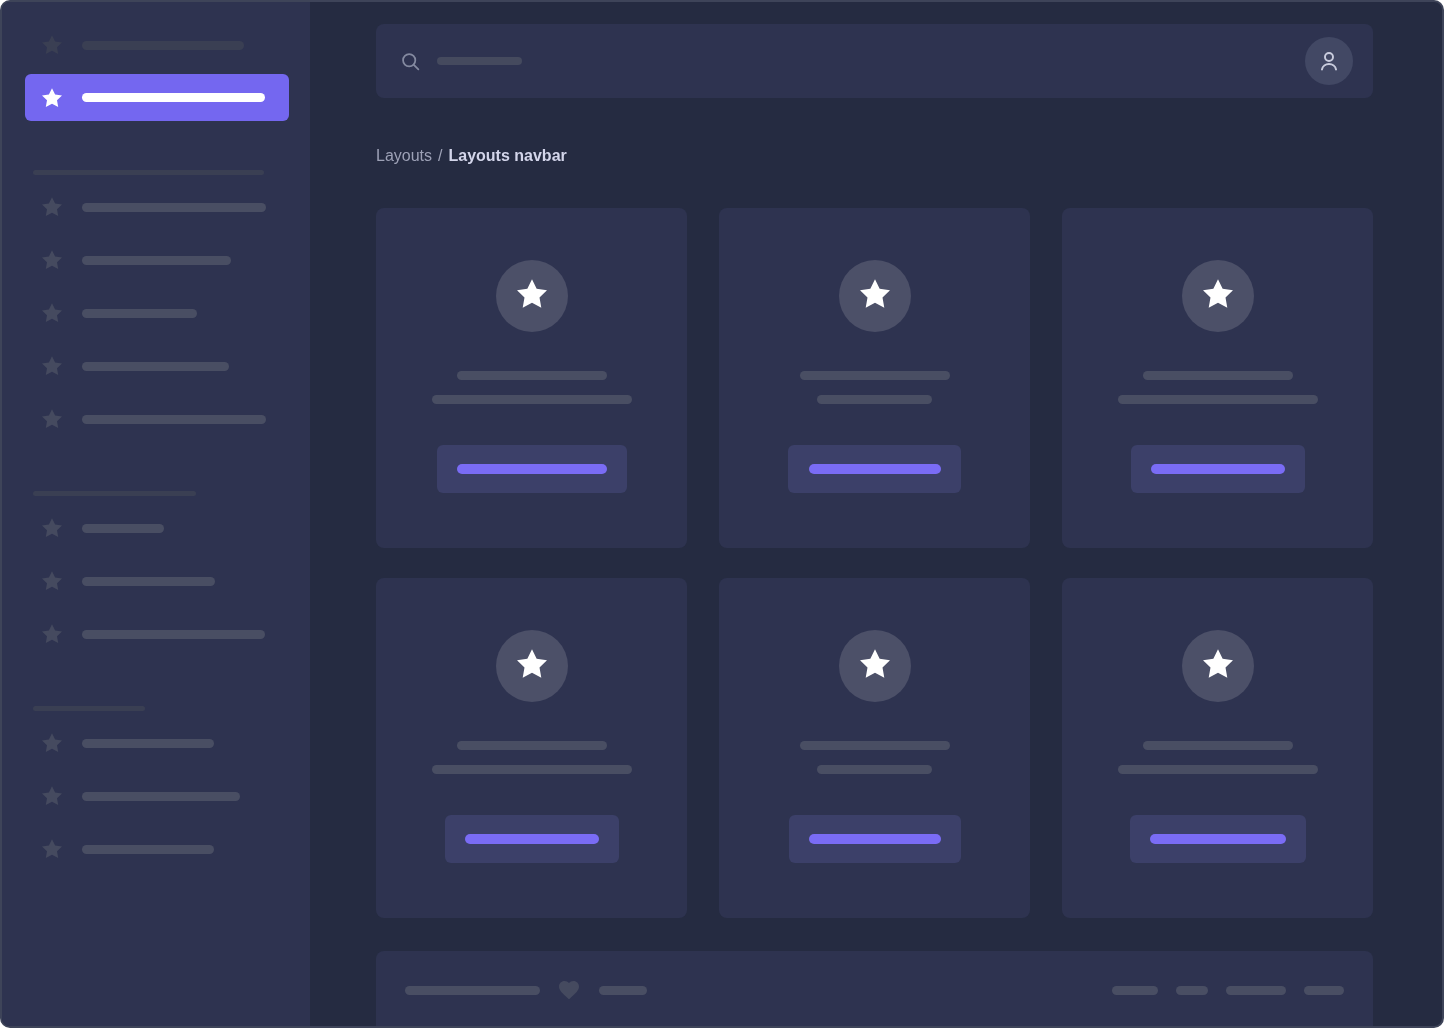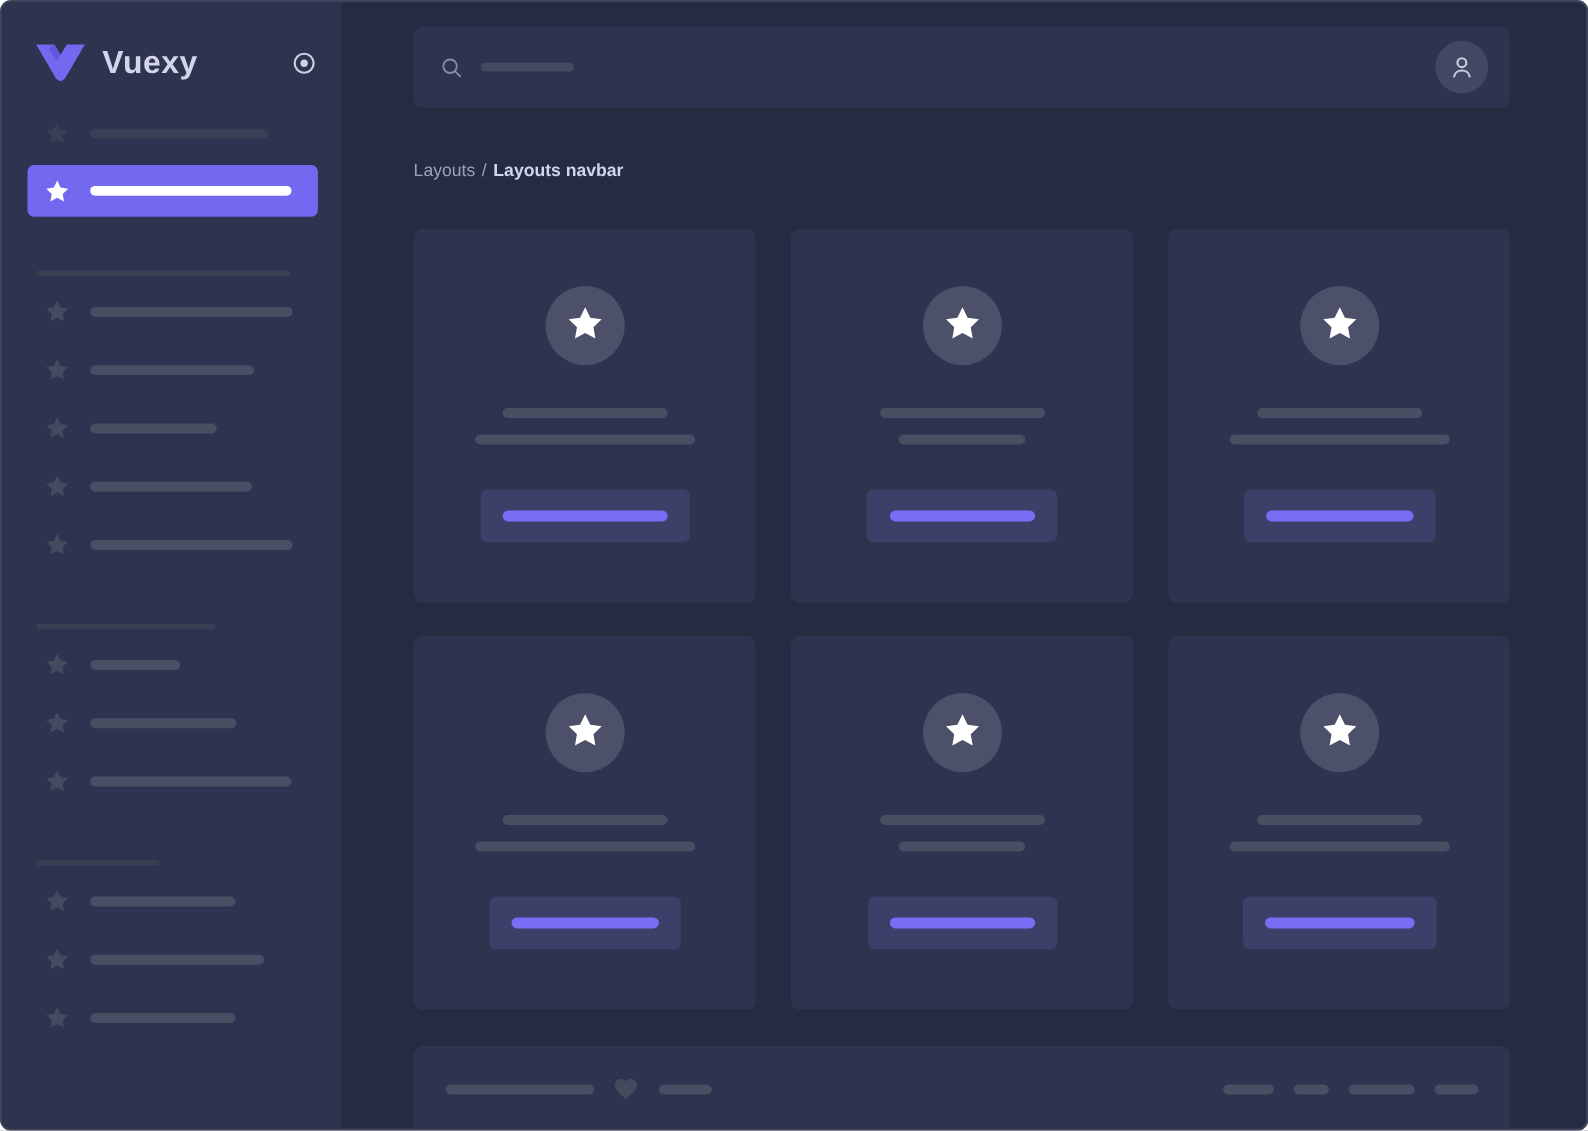--- a/index.html
+++ b/index.html
@@ -116,35 +116,20 @@
   .heart{display:flex;color:var(--star-dim);margin:0 18px 0 17px;}
   .heart svg{width:24px;height:24px;}
   .footer-right{margin-left:auto;display:flex;align-items:center;gap:18px;}
 </style>
 </head>
 <body>
 
 <div class="frame">
 
   <aside class="sidebar">
-    <div class="logo-row">
-      <span class="logo-icon">
-        <svg viewBox="0 0 52 40" aria-hidden="true">
-          <path d="M2 2 L19.8 2 L26 12.2 L32.2 2 L50 2 L30.6 35.4 Q26 41 21.4 35.4 Z" fill="#7467f0"></path>
-          <path d="M19.8 2 L26 12.2 L22.2 18.5 L14.5 6.2 Z" fill="#6457df"></path>
-        </svg>
-      </span>
-      <span class="logo-text">Vuexy</span>
-      <span class="pin">
-        <svg viewBox="0 0 24 24" fill="none" stroke="currentColor" stroke-width="2" aria-hidden="true">
-          <circle cx="12" cy="12" r="9"></circle>
-          <circle cx="12" cy="12" r="3.5" fill="currentColor" stroke="none"></circle>
-        </svg>
-      </span>
-    </div>
 
     <div class="side-item dim">
       <span class="star">
           <svg viewBox="0 0 24 24" fill="currentColor" aria-hidden="true">
     <polygon points="12,2.2 15.1,8.5 22,9.5 17,14.3 18.2,21.1 12,17.8 5.8,21.1 7,14.3 2,9.5 8.9,8.5"></polygon>
   </svg>
         </span>
       <span class="bar" id="top-item-bar" style="width: 162px;"></span>
     </div>
 

